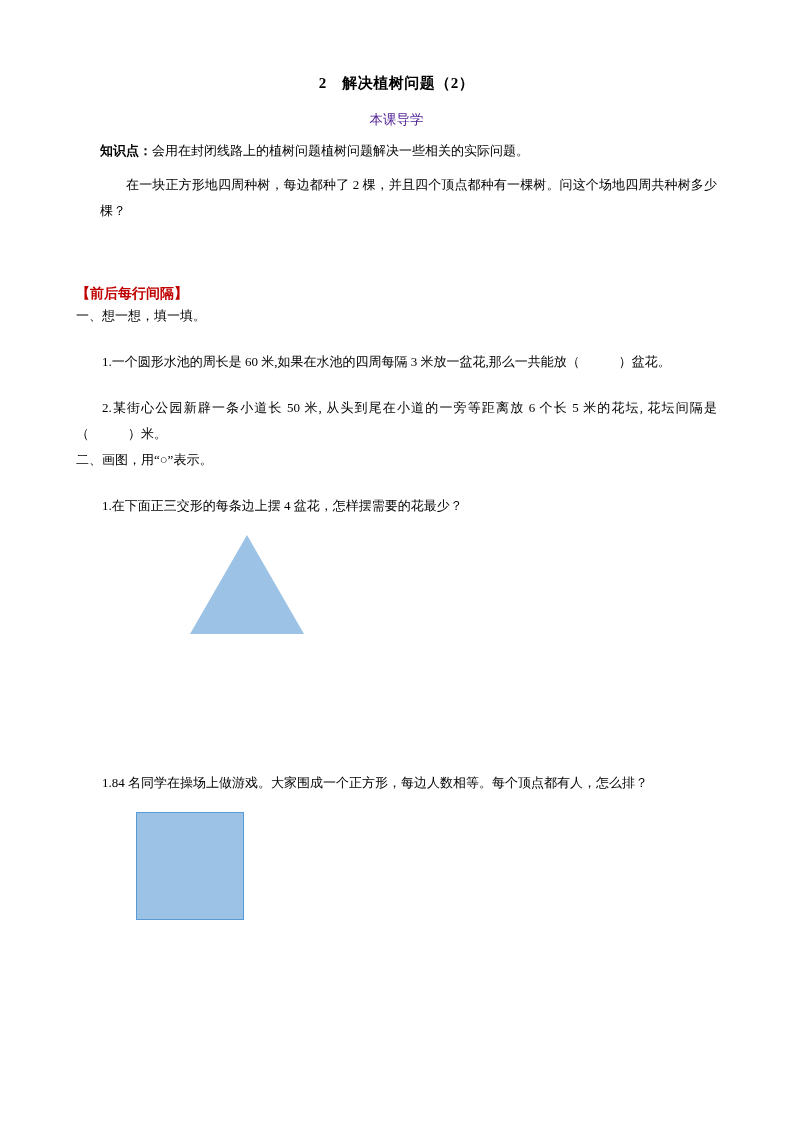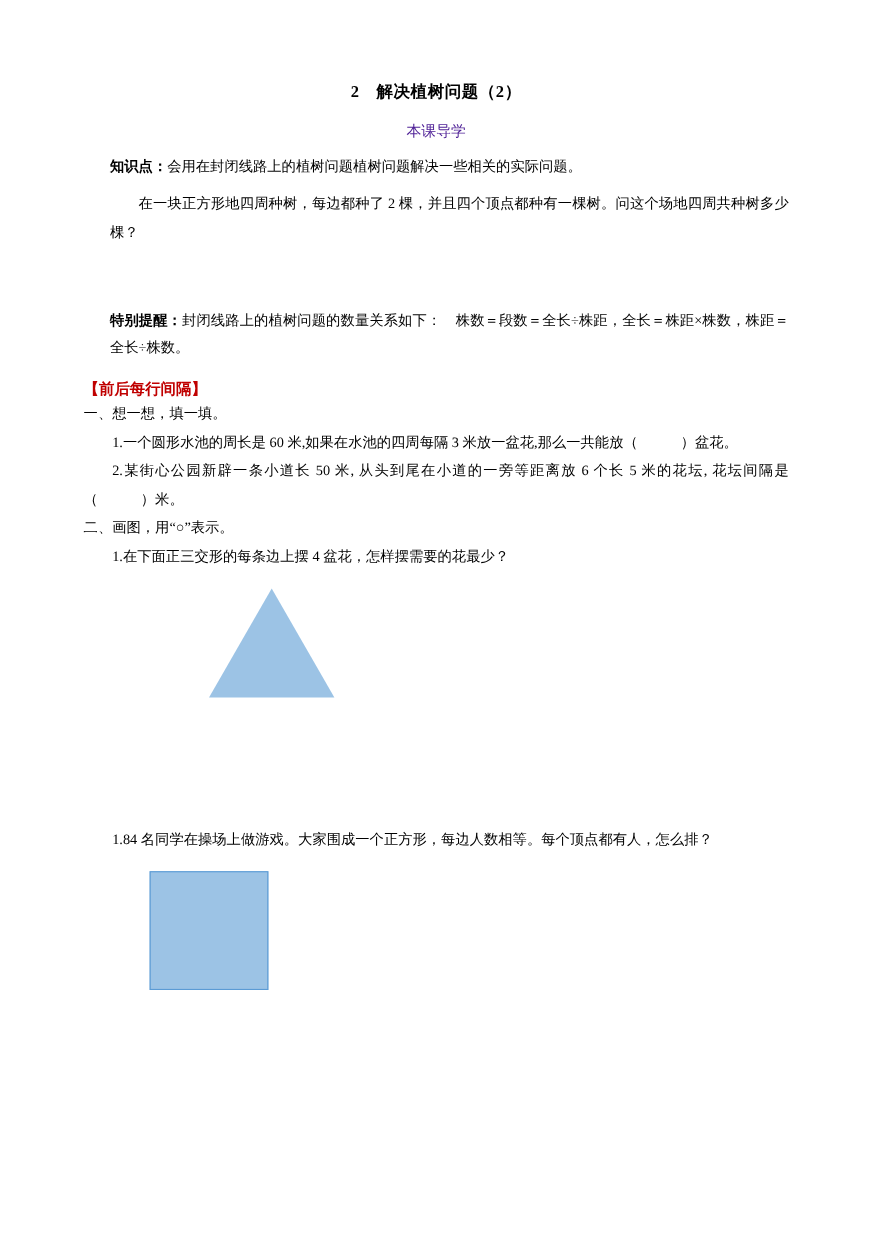--- a/index.html
+++ b/index.html
@@ -56,20 +56,21 @@
     text-indent: 26px;
   }
   .gap-lg {
     height: 46px;
   }
   .list-line {
     font-size: 13px;
     line-height: 2.0;
     text-indent: 26px;
     text-align: justify;
+    margin-top: 20px;
   }
   .plain-line {
     font-size: 13px;
     line-height: 2.0;
     text-align: justify;
   }
   .triangle-box {
     margin-top: 16px;
     height: 120px;
     position: relative;
@@ -110,23 +111,20 @@
   <div class="section-head">本课导学</div>
 
   <div class="para">
     <span class="lbl">知识点：</span><span>会用在封闭线路上的植树问题植树问题解决一些相关的实际问题。</span>
   </div>
 
   <div class="para indent">在一块正方形地四周种树，每边都种了 2 棵，并且四个顶点都种有一棵树。问这个场地四周共种树多少棵？</div>
 
   <div class="gap-lg"></div>
 
-  <div class="para">
-    <span class="lbl">特别提醒：</span><span>封闭线路上的植树问题的数量关系如下：　株数＝段数＝全长÷株距，全长＝株距×株数，株距＝全长÷株数。</span>
-  </div>
 
   <div class="section-head-red-box">【前后每行间隔】</div>
 
   <div class="plain-line">一、想一想，填一填。</div>
 
   <div class="list-line">1.一个圆形水池的周长是 60 米,如果在水池的四周每隔 3 米放一盆花,那么一共能放（　　　）盆花。</div>
   <div class="list-line">2.某街心公园新辟一条小道长 50 米, 从头到尾在小道的一旁等距离放 6 个长 5 米的花坛, 花坛间隔是（　　　）米。</div>
 
   <div class="plain-line">二、画图，用“○”表示。</div>
 

